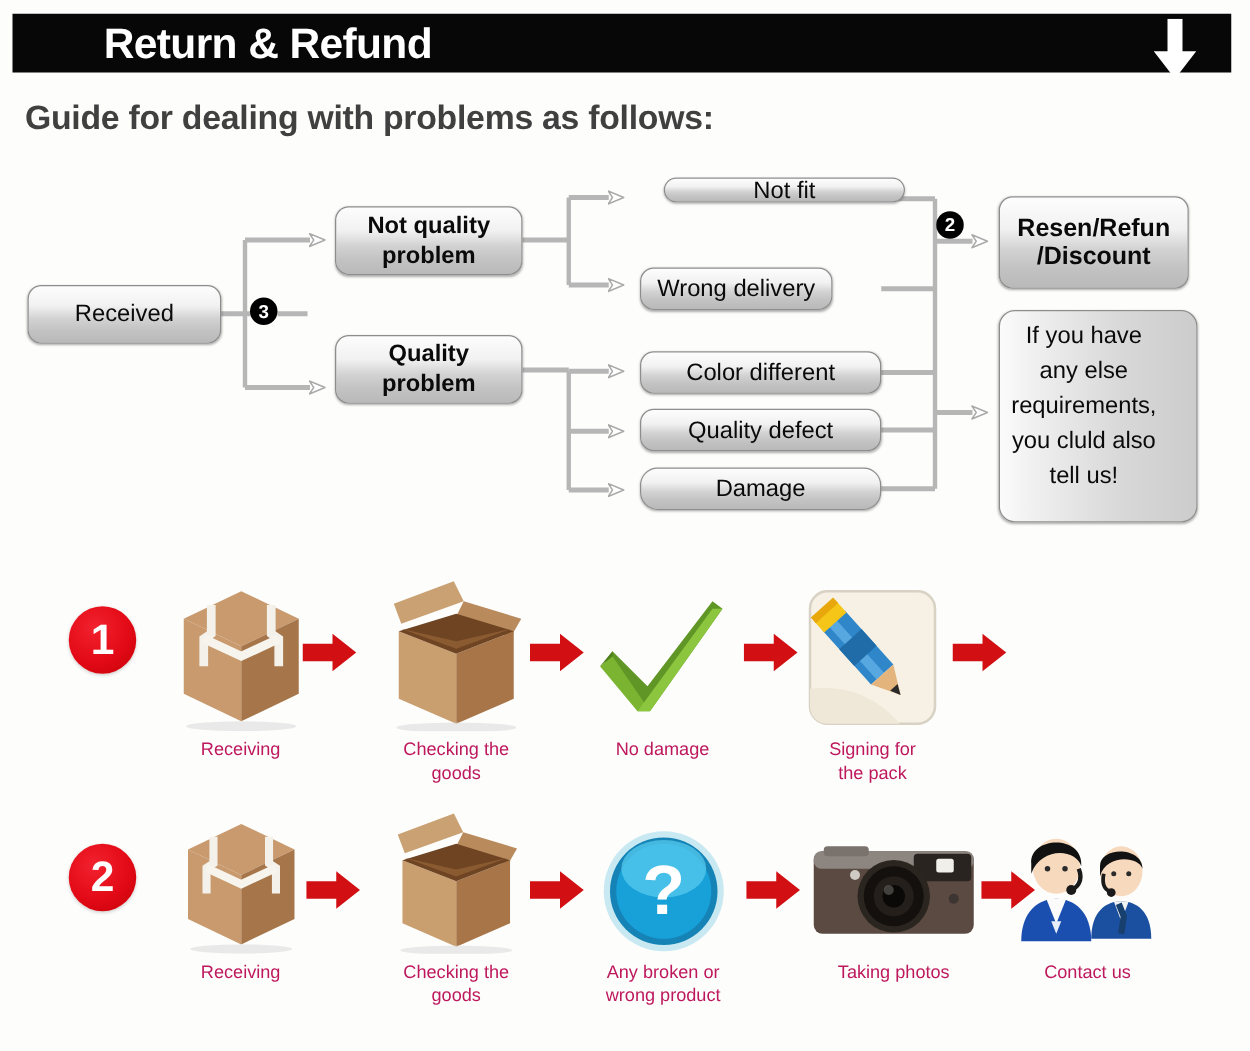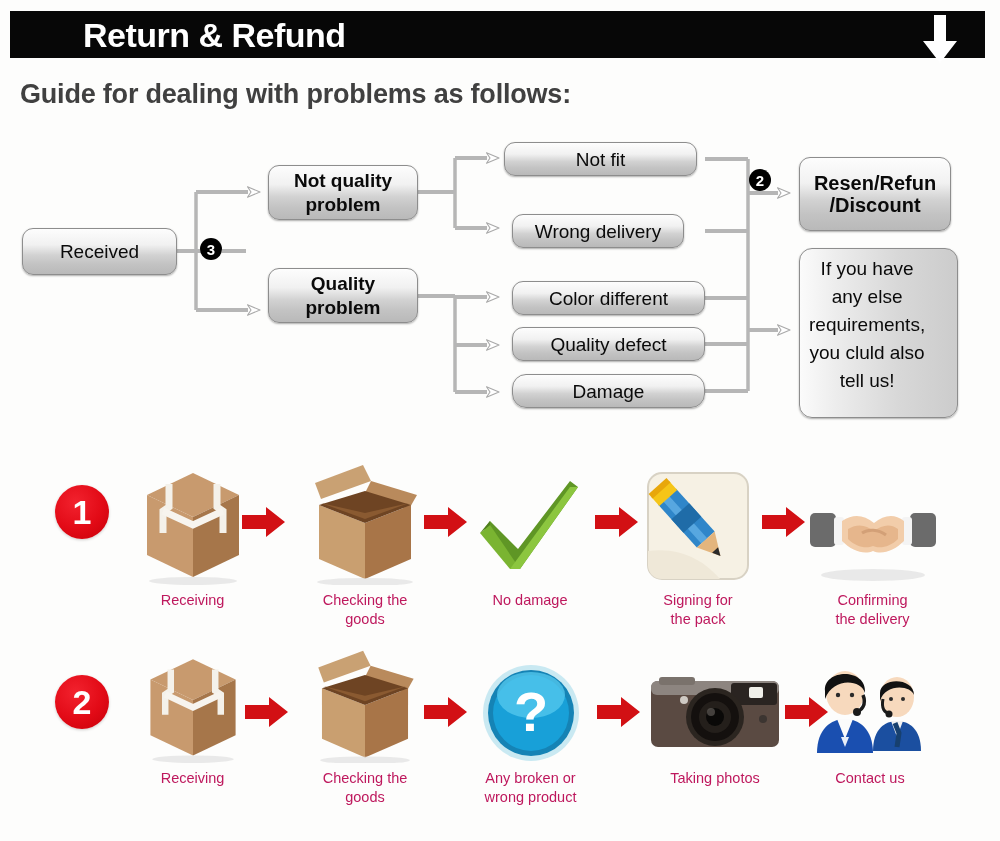--- a/index.html
+++ b/index.html
@@ -199,24 +199,24 @@
 <div class="fc-box two-line" style="left:268px; top:165px; width:150px; height:55px; white-space:pre-line;">
   <span>Not quality
 problem</span>
 </div>
 
 <div class="fc-box two-line" style="left:268px; top:268px; width:150px; height:55px; white-space:pre-line;">
   <span>Quality
 problem</span>
 </div>
 
-<div class="fc-box" style="left:504px; top:142px; width:193px; height:34px;">
+<div class="fc-box" style="left:531px; top:142px; width:193px; height:20px;">
   <span>Not fit</span>
 </div>
-<div class="fc-box" style="left:512px; top:214px; width:172px; height:34px;">
+<div class="fc-box" style="left:512px; top:214px; width:154px; height:34px;">
   <span>Wrong delivery</span>
 </div>
 <div class="fc-box" style="left:512px; top:281px; width:193px; height:34px;">
   <span>Color different</span>
 </div>
 <div class="fc-box" style="left:512px; top:327px; width:193px; height:34px;">
   <span>Quality defect</span>
 </div>
 <div class="fc-box" style="left:512px; top:374px; width:193px; height:34px;border-radius:14px;">
   <span>Damage</span>
@@ -317,36 +317,20 @@
       </svg>
     </div>
     <div class="step-label">Signing for
 the pack</div>
   </div>
 
   <svg class="flow-arrow" style="left:762px; top:50px;" viewBox="0 0 44 34">
     <path d="M0,10 H24 V2 L43,17 L24,32 V24 H0 Z" fill="#d21014"></path>
   </svg>
 
-  <div class="step-cell" style="left:805px; top:0px; width:135px;">
-    <div class="step-art" style="height:130px;">
-      <svg width="134" height="96" viewBox="0 0 134 96">
-        <rect x="4" y="24" width="26" height="34" rx="5" fill="#6b6b6b"></rect>
-        <rect x="28" y="28" width="10" height="28" rx="3" fill="#f4f4f4"></rect>
-        <rect x="104" y="24" width="26" height="34" rx="5" fill="#6b6b6b"></rect>
-        <rect x="96" y="28" width="10" height="28" rx="3" fill="#f4f4f4"></rect>
-        <path d="M36,32 C48,24 58,26 68,34 C78,26 88,24 98,32 L98,52 C88,62 76,66 67,62 C58,66 46,62 36,52 Z" fill="#f2cdaa"></path>
-        <path d="M42,40 C52,34 60,36 68,42 C76,36 84,34 92,40 L92,50 C84,58 74,60 67,57 C60,60 50,58 42,50 Z" fill="#e6b68c"></path>
-        <path d="M56,44 C62,40 72,40 80,46" stroke="#d3a077" stroke-width="3" fill="none"></path>
-        <ellipse cx="67" cy="86" rx="52" ry="6" fill="#dcdcdc" opacity="0.6"></ellipse>
-      </svg>
-    </div>
-    <div class="step-label">Confirming
-the delivery</div>
-  </div>
 </div>
 
 <div class="step-row" style="top:645px; height:190px;">
   <div class="row-number" style="left:55px; top:30px;">
     <span>2</span>
   </div>
 
   <div class="step-cell" style="left:130px; top:0px; width:125px;">
     <div class="step-art" style="height:118px;">
       <svg width="100" height="115" viewBox="0 0 108 124">

